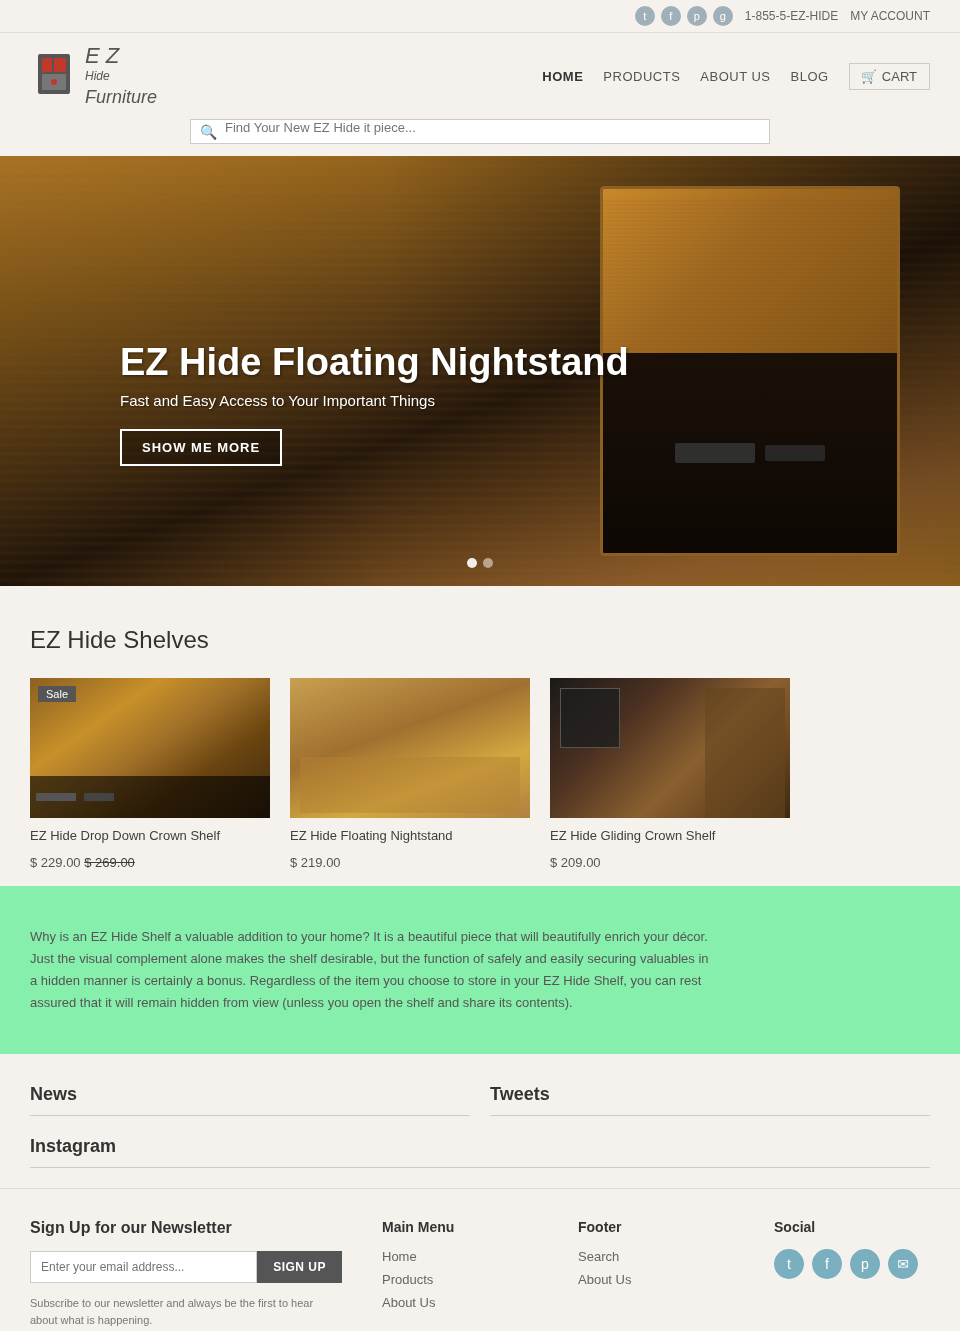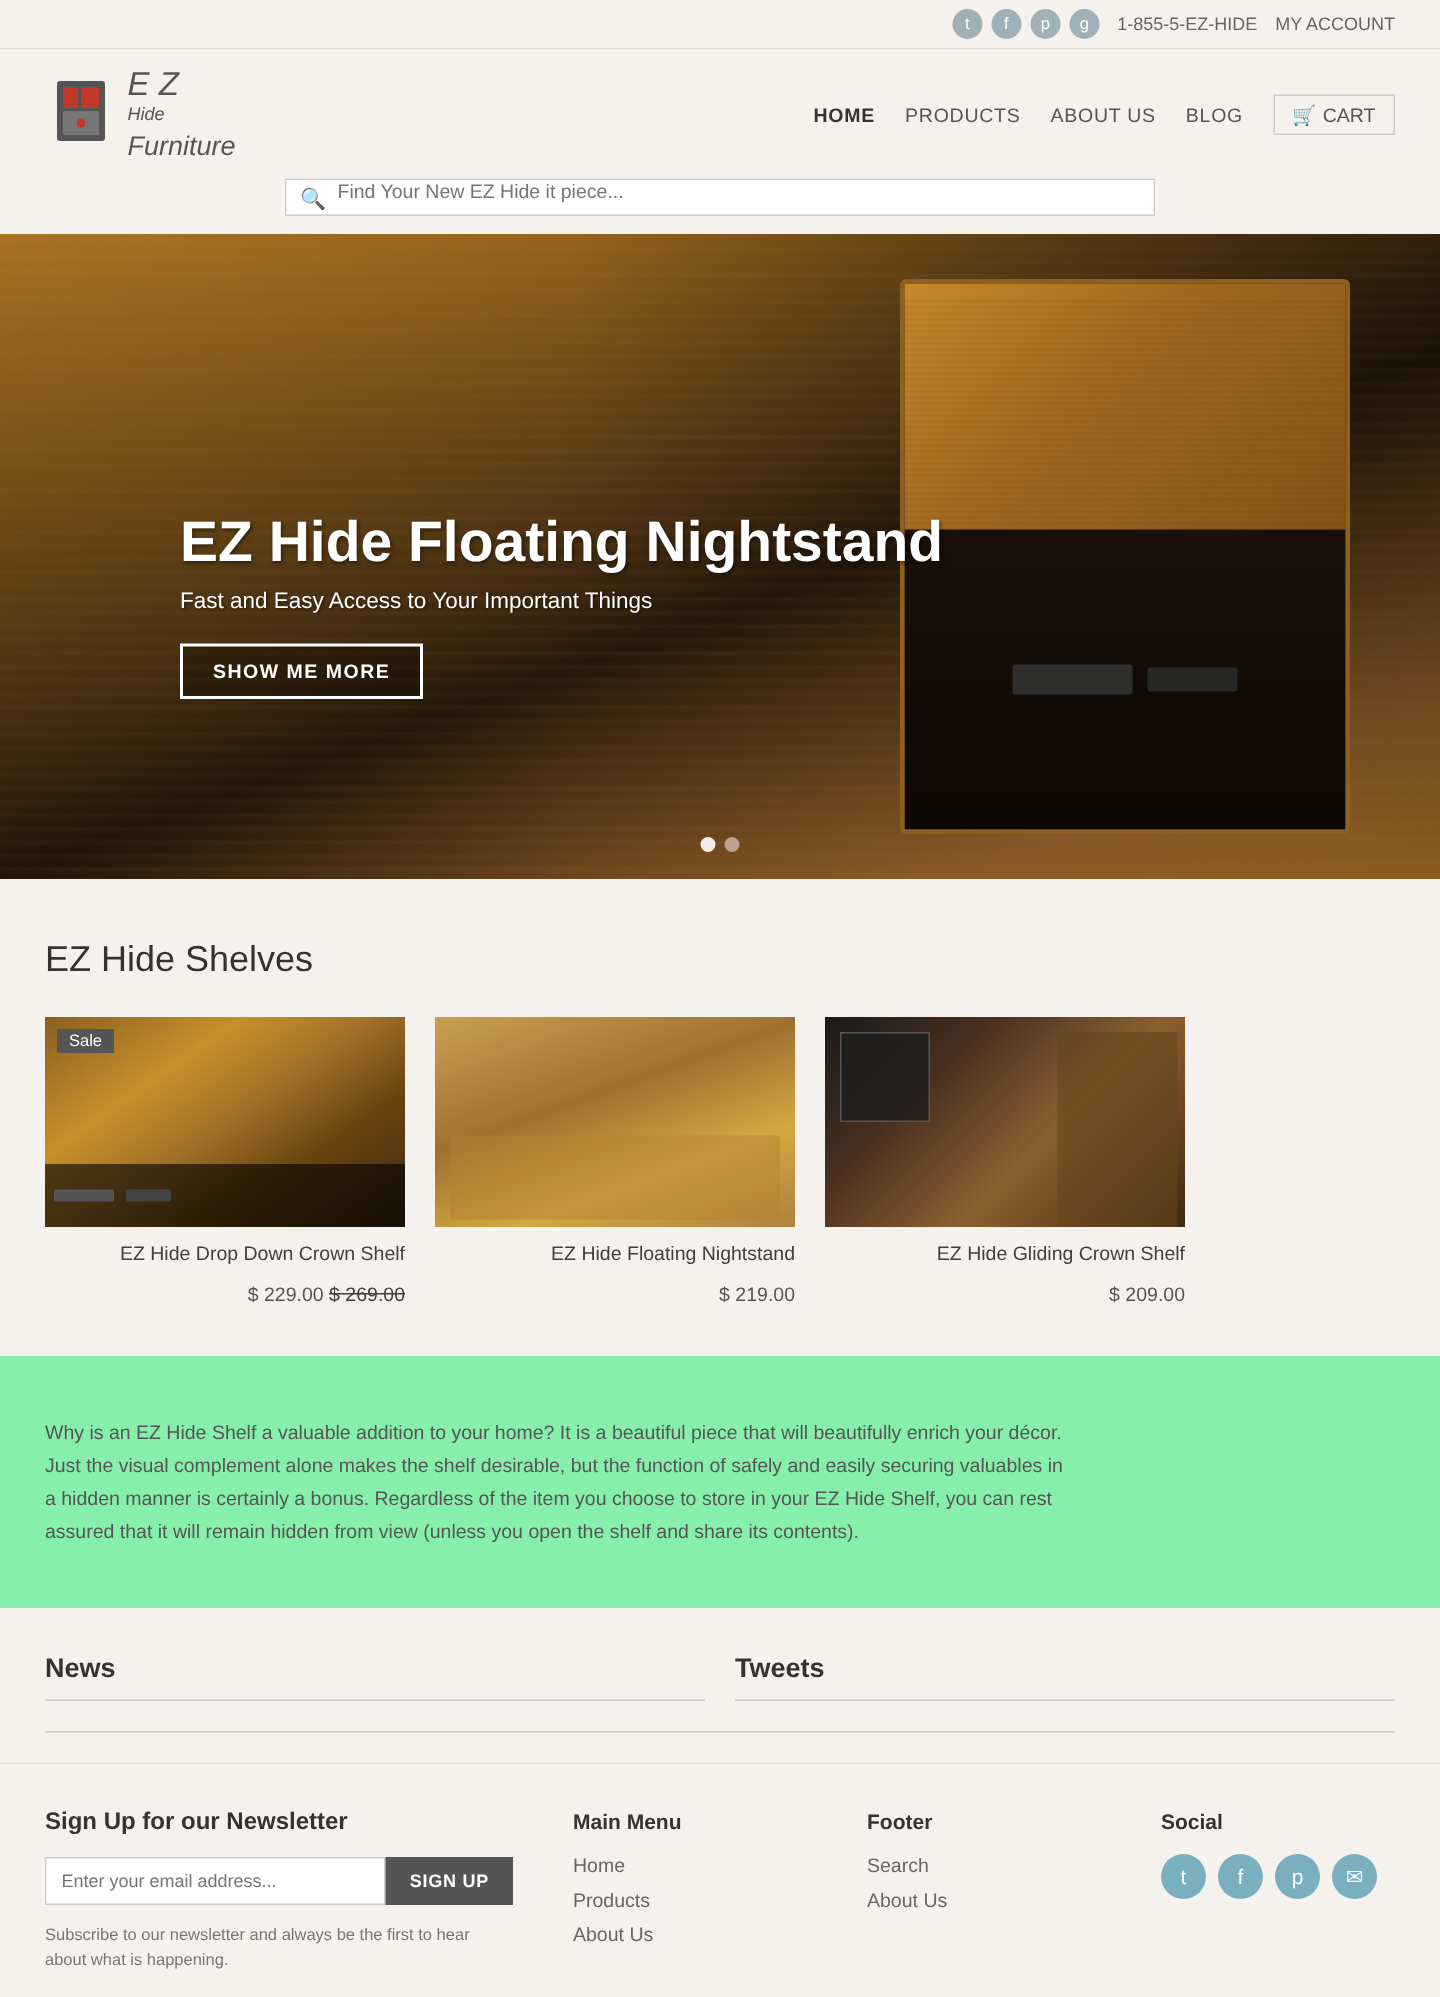--- a/index.html
+++ b/index.html
@@ -106,25 +106,25 @@
       transform: translateX(50%);
       display: flex; gap: 6px;
     }
     .hero-dot {
       width: 10px; height: 10px; border-radius: 50%;
       background: rgba(255,255,255,0.5); cursor: pointer;
     }
     .hero-dot.active { background: rgba(255,255,255,0.9); }
 
     
-    .products-section { padding: 40px 30px 34px; background: #f5f2ed; }
+    .products-section { padding: 40px 30px 16px; background: #f5f2ed; }
     .section-title { font-size: 24px; font-weight: normal; color: #333; margin-bottom: 24px; }
 
     .products-grid { display: flex; gap: 20px; justify-content: flex-start; }
-    .product-card { flex: 1; max-width: 240px; text-align: right; cursor: pointer; }
+    .product-card { flex: 1; max-width: 240px; text-align: left; cursor: pointer; }
     .product-img-wrap { position: relative; width: 100%; height: 140px; overflow: hidden; margin-bottom: 10px; background: #ddd; }
     .product-img-wood1 {
       width: 100%; height: 100%;
       background: linear-gradient(145deg, #8b6020 0%, #c8902a 30%, #a07028 50%, #6b4510 70%, #3d2810 100%);
     }
     .product-img-wood2 {
       width: 100%; height: 100%;
       background: linear-gradient(160deg, #c8a050 0%, #a07030 40%, #d4a840 70%, #b08040 100%);
     }
     .product-img-wood3 {
@@ -335,20 +335,21 @@
     <div class="col-title">News</div>
     <div class="divider"></div>
   </div>
   <div class="tweets-col">
     <div class="col-title">Tweets</div>
     <div class="divider"></div>
   </div>
 </div>
 
 <div class="instagram-section">
+  <div class="instagram-title">Instagram</div>
   <div class="instagram-divider"></div>
 </div>
 
 <div class="footer-main">
 
   <div class="newsletter-col">
     <div class="newsletter-title">Sign Up for our Newsletter</div>
     <div class="newsletter-form">
       <input class="newsletter-input" type="email" placeholder="Enter your email address..." style="">
       <button class="newsletter-btn">SIGN UP</button>

